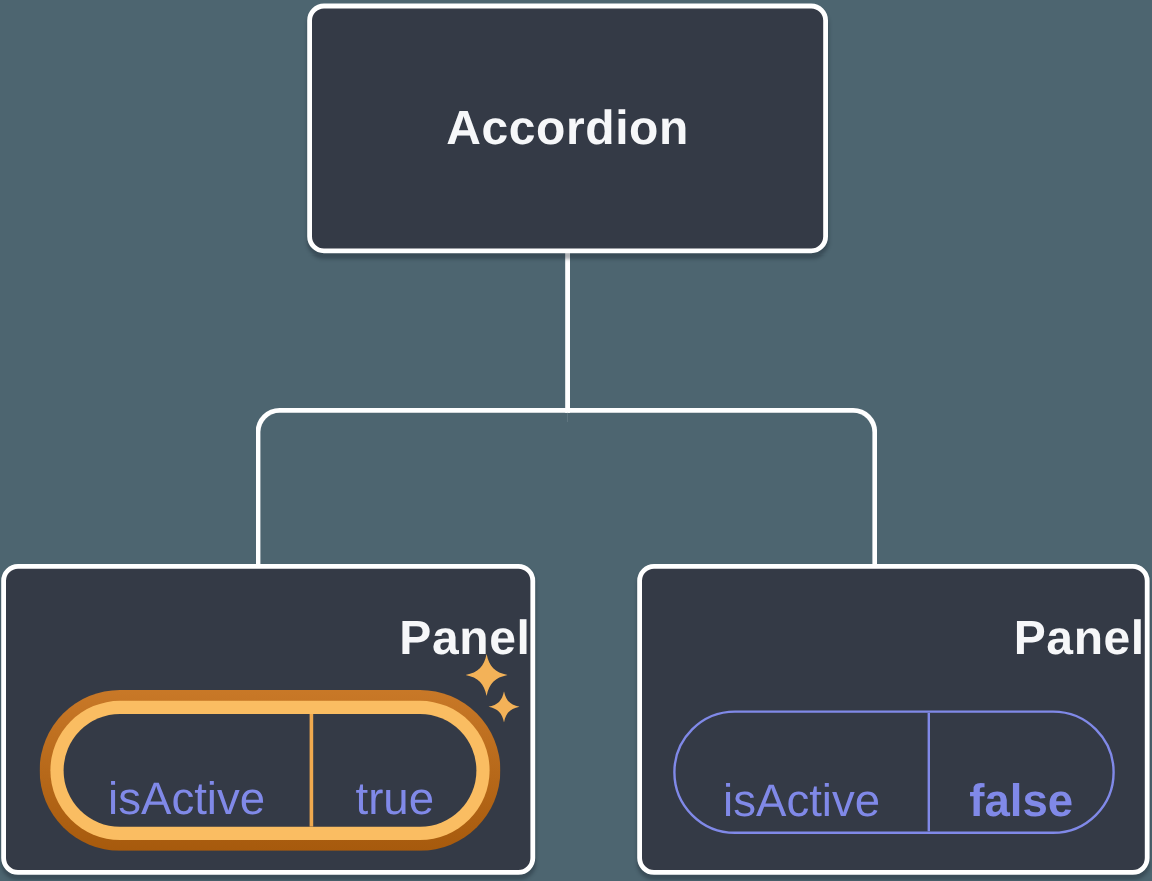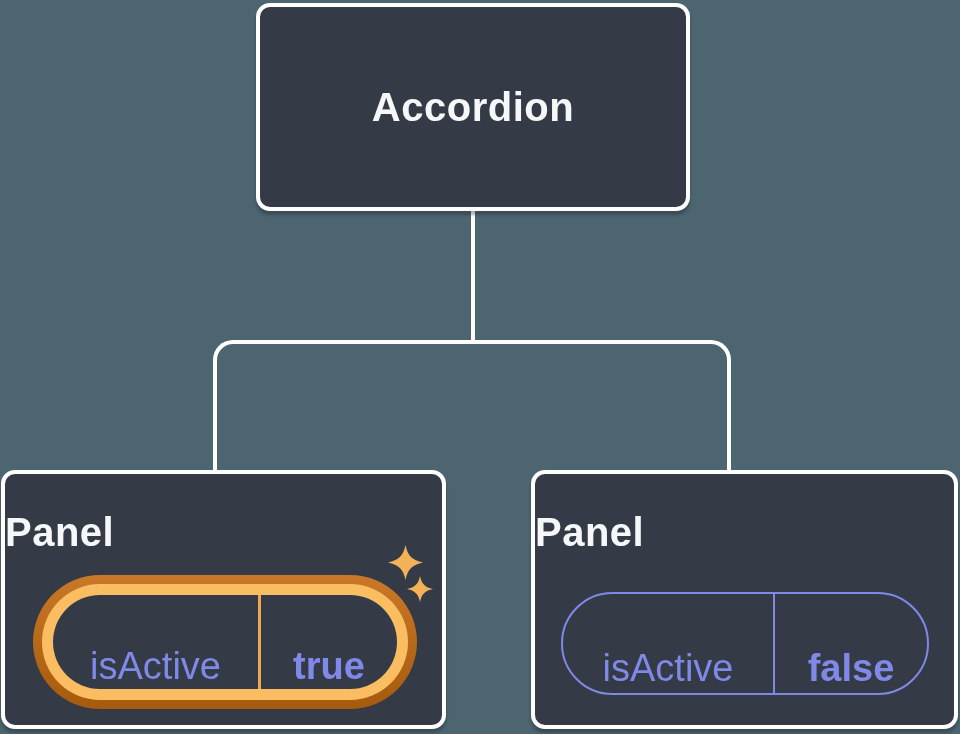--- a/index.html
+++ b/index.html
@@ -25,21 +25,21 @@
     border-radius:14px;
     box-shadow:0 4px 3px rgba(24,31,43,.35);
   }
   .node-root{left:256px;top:3px;width:434px;height:208px;display:flex;align-items:center;justify-content:center}
   .node-panel-left{left:1px;top:470px;width:445px;height:259px}
   .node-panel-right{left:531px;top:470px;width:427px;height:259px}
   .node-title{
     color:var(--text-light);
     font-size:40px;font-weight:600;line-height:1;letter-spacing:.5px;
   }
-  .panel-title{position:absolute;left:0;right:0;top:38px;text-align:left}
+  .panel-title{position:absolute;left:0;right:0;top:38px;text-align:right}
 
   
   .conn{position:absolute}
   .conn-stem{left:471px;top:209px;width:4px;height:135px;background:var(--connector)}
   .conn-left{
     left:213px;top:340px;width:260px;height:130px;
     border-left:4px solid var(--connector);
     border-top:4px solid var(--connector);
     border-top-left-radius:20px;
   }
@@ -68,21 +68,21 @@
   .pill-plain{
     position:absolute;left:26px;top:118px;width:368px;height:103px;
     border:2px solid var(--purple);border-radius:999px;overflow:hidden;
     display:flex;align-items:stretch;
   }
   .cell{
     display:flex;align-items:center;justify-content:center;
     color:var(--purple);font-size:38px;line-height:1;margin-top:48px;
   }
   .cell-key-left{width:205px}
-  .cell-val-left{flex:1;font-weight:700}
+  .cell-val-left{flex:1;font-weight:400}
   .cell-key-right{width:210px}
   .cell-val-right{flex:1;font-weight:700}
   .pill-divider{width:3px;background:var(--divider-orange)}
   .pill-divider-purple{width:2px;background:var(--purple)}
 
   
   .sparkle{position:absolute;fill:var(--sparkle);z-index:5}
   .sparkle-big{left:388px;top:545px;width:35px;height:35px}
   .sparkle-small{left:407px;top:576px;width:26px;height:26px}
 </style>

